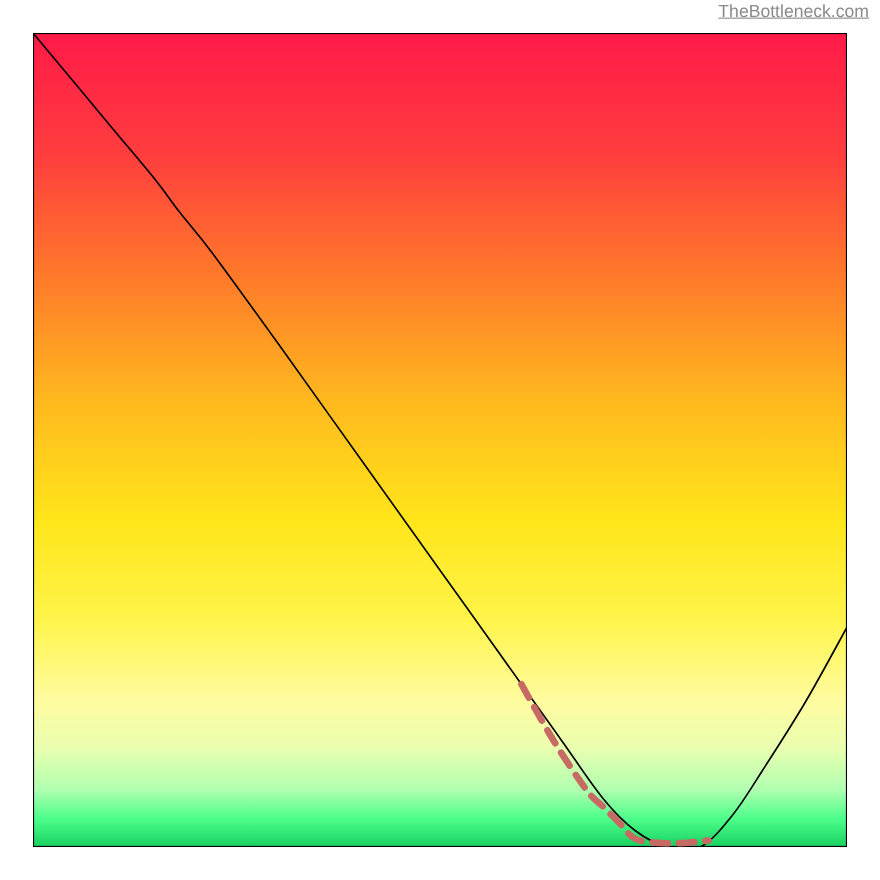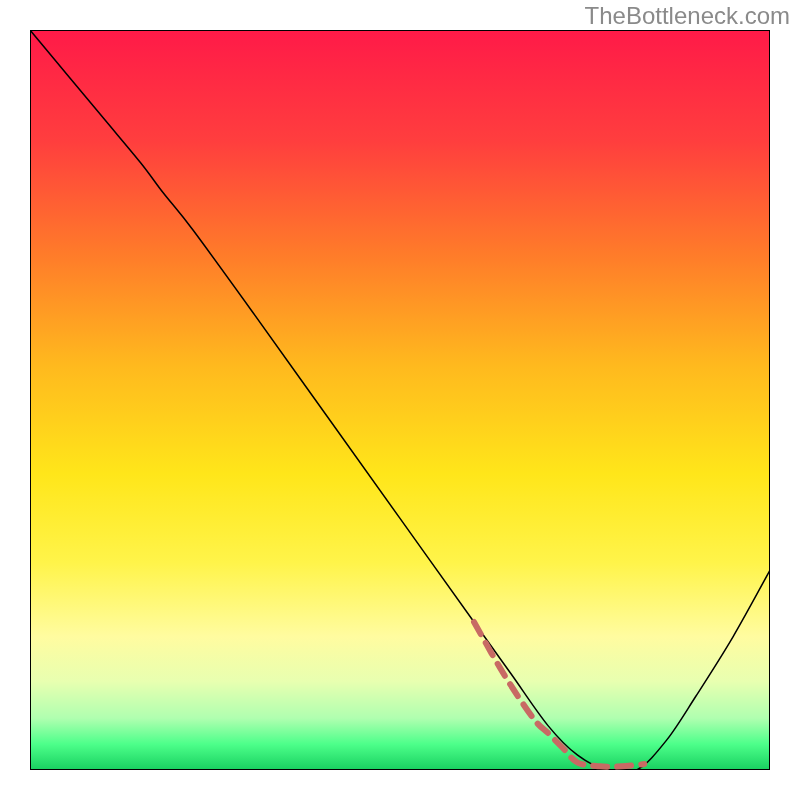--- a/index.html
+++ b/index.html
@@ -8,23 +8,24 @@
     width: 800px;
     height: 800px;
     background: #ffffff;
     font-family: Arial, sans-serif;
     position: relative;
   }
   .attribution {
     position: absolute;
     top: 2px;
     right: 10px;
-    font-size: 24px;
+    font-size: 16px;
     color: #8a8a8a;
     font-weight: normal;
+    text-decoration: underline;
   }
   .plot-area {
     position: absolute;
     left: 30px;
     top: 30px;
     width: 740px;
     height: 740px;
   }
   .plot-area svg {
     display: block;

